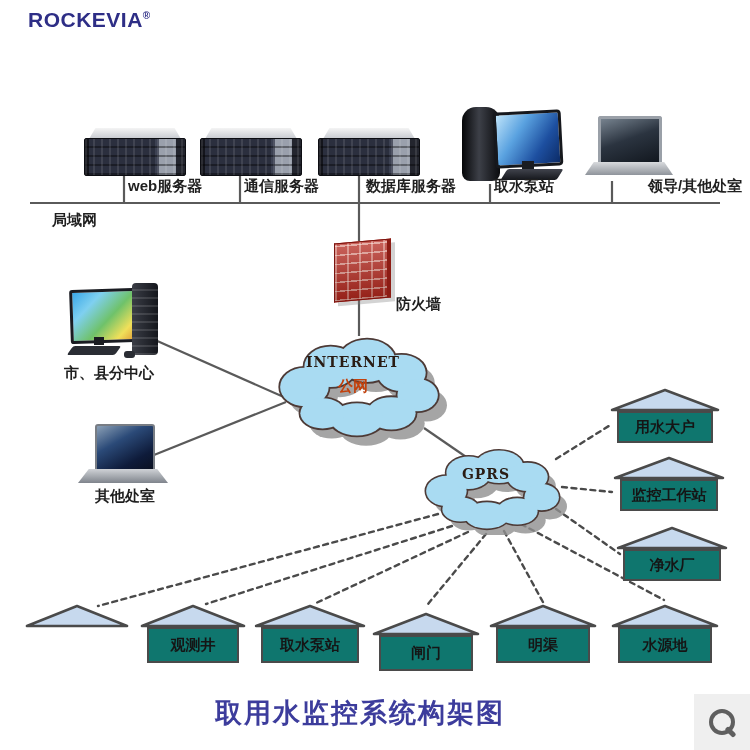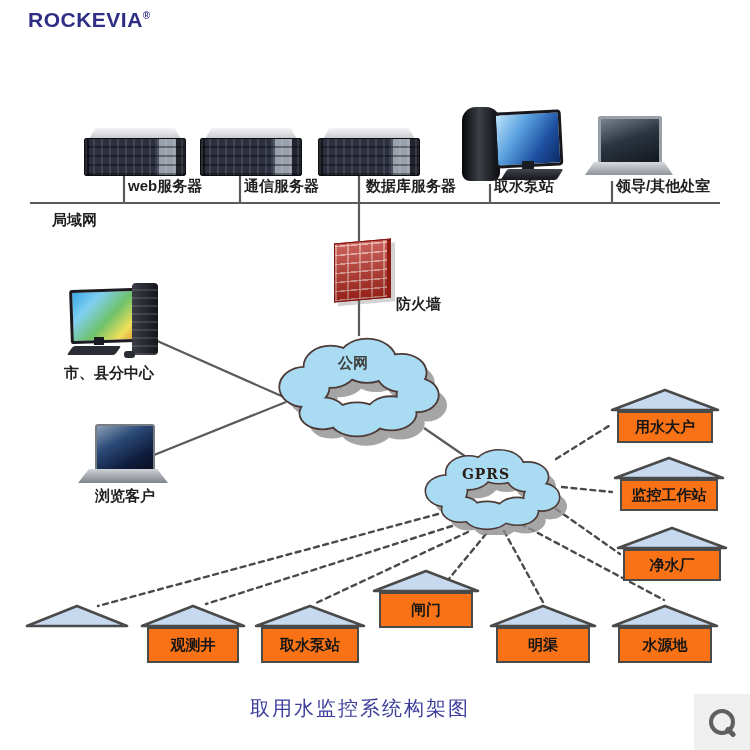--- a/index.html
+++ b/index.html
@@ -59,31 +59,31 @@
     background-image:
       linear-gradient(rgba(255,255,255,.28), rgba(0,0,0,.18)),
       repeating-linear-gradient(0deg, rgba(255,235,225,.55) 0 1.5px, rgba(0,0,0,0) 1.5px 9px),
       repeating-linear-gradient(90deg, rgba(255,225,215,.45) 0 2px, rgba(0,0,0,0) 2px 12px);}
 
   
   .cloud{position:absolute;z-index:2;}
   .cloud svg{display:block;width:100%;height:100%;}
   .cloud .txt{position:absolute;left:0;right:12px;text-align:center;z-index:3;}
   .cloud .l1{font-family:"DejaVu Serif","Liberation Serif",serif;font-weight:bold;font-size:14px;color:#2a1c14;letter-spacing:1px;}
-  .cloud .l2{font-weight:bold;font-size:15px;color:#404040;margin-top:0;}
+  .cloud .l2{font-weight:bold;font-size:15px;color:#c2410c;margin-top:7px;}
 
   
   .house{position:absolute;z-index:2;}
   .house svg.roof{display:block;width:100%;height:24px;}
   .house svg.roof polygon{fill:#c7d9ee;stroke:#4a4a4a;stroke-width:2.5;vector-effect:non-scaling-stroke;stroke-linejoin:round;}
-  .house .body{height:32px;margin:-1px 7px 0 7px;background:#f97316;border:2.5px solid #4a4a4a;display:flex;align-items:center;justify-content:center;font-weight:bold;font-size:15px;color:#151515;white-space:nowrap;}
+  .house .body{height:32px;margin:-1px 7px 0 7px;background:#0f766e;border:2.5px solid #4a4a4a;display:flex;align-items:center;justify-content:center;font-weight:bold;font-size:15px;color:#151515;white-space:nowrap;}
   .house.small .body{height:28px;}
 
   
-  .title{position:absolute;left:160px;width:400px;top:695px;text-align:center;font-size:20px;font-weight:normal;color:#3c3c9c;letter-spacing:2px;z-index:3;}
+  .title{position:absolute;left:160px;width:400px;top:695px;text-align:center;font-size:27px;font-weight:bold;color:#3c3c9c;letter-spacing:2px;z-index:3;}
 
   
   .zoom-btn{position:absolute;left:694px;top:694px;width:56px;height:56px;background:#efefef;z-index:4;display:flex;align-items:center;justify-content:center;cursor:pointer;}
   .zoom-btn .lens{position:relative;width:18px;height:18px;border:4px solid #5f5f5f;border-radius:50%;}
   .zoom-btn .handle{position:absolute;width:5px;height:12px;background:#5f5f5f;transform:rotate(-45deg);left:34px;top:32px;border-radius:2px;}
 </style>
 </head>
 <body>
 
 <div id="canvas">
@@ -134,41 +134,41 @@
     <div class="monitor"></div>
     <div class="stand"></div>
     <div class="keyb"></div>
   </div>
   <div class="lbl" style="left:494px;top:177px;">取水泵站</div>
 
   <div class="laptop-a">
     <div class="scr"></div>
     <div class="base"></div>
   </div>
-  <div class="lbl" style="left:616px;top:177px;text-align:right;">领导/其他处室</div>
+  <div class="lbl" style="left:648px;top:177px;text-align:right;">领导/其他处室</div>
 
   <div class="lbl" style="left:52px;top:211px;">局域网</div>
 
   <div class="firewall"></div>
   <div class="lbl" style="left:396px;top:255px;margin-top:40px;">防火墙</div>
 
   <div class="desk">
     <div class="monitor"></div>
     <div class="tower"></div>
     <div class="stand"></div>
     <div class="keyb"></div>
     <div class="mouse"></div>
   </div>
   <div class="lbl" style="left:44px;top:364px;width:130px;text-align:center;">市、县分中心</div>
 
   <div class="laptop-b">
     <div class="scr"></div>
     <div class="base"></div>
   </div>
-  <div class="lbl" style="left:70px;top:487px;width:110px;text-align:center;">浏览客户</div>
+  <div class="lbl" style="left:70px;top:487px;width:110px;text-align:center;">其他处室</div>
 
   <div class="cloud" style="left:268px;top:324px;width:182px;height:122px;">
     <svg viewBox="0 0 180 120">
       <g fill="#8f8f8f" opacity=".8" transform="translate(9,10)">
         <ellipse cx="36" cy="62" rx="24" ry="19"></ellipse>
           <ellipse cx="62" cy="42" rx="26" ry="20"></ellipse>
           <ellipse cx="98" cy="36" rx="28" ry="21"></ellipse>
           <ellipse cx="132" cy="48" rx="24" ry="18"></ellipse>
           <ellipse cx="148" cy="70" rx="20" ry="16"></ellipse>
           <ellipse cx="122" cy="88" rx="24" ry="16"></ellipse>
@@ -190,20 +190,21 @@
           <ellipse cx="62" cy="42" rx="26" ry="20"></ellipse>
           <ellipse cx="98" cy="36" rx="28" ry="21"></ellipse>
           <ellipse cx="132" cy="48" rx="24" ry="18"></ellipse>
           <ellipse cx="148" cy="70" rx="20" ry="16"></ellipse>
           <ellipse cx="122" cy="88" rx="24" ry="16"></ellipse>
           <ellipse cx="88" cy="94" rx="26" ry="16"></ellipse>
           <ellipse cx="54" cy="88" rx="22" ry="15"></ellipse>
       </g>
     </svg>
     <div class="txt" style="top:30px;">
+      <div class="l1">INTERNET</div>
       <div class="l2">公网</div>
     </div>
   </div>
 
   <div class="cloud" style="left:416px;top:438px;width:152px;height:97px;">
     <svg viewBox="0 0 150 95">
       <g fill="#8f8f8f" opacity=".8" transform="translate(8,9)">
         <ellipse cx="30" cy="52" rx="20" ry="15"></ellipse>
           <ellipse cx="52" cy="34" rx="22" ry="16"></ellipse>
           <ellipse cx="82" cy="28" rx="24" ry="16"></ellipse>
@@ -278,21 +279,21 @@
       </div>
   </div>
   <div class="house" style="left:254px;top:604px;width:112px;">
     <svg class="roof" viewBox="0 0 110 24" preserveAspectRatio="none">
         <polygon points="2,22 55,2 108,22"></polygon>
       </svg>
     <div class="body">
         <span>取水泵站</span>
       </div>
   </div>
-  <div class="house" style="left:372px;top:569px;width:108px;">
+  <div class="house" style="left:372px;top:612px;width:108px;">
     <svg class="roof" viewBox="0 0 110 24" preserveAspectRatio="none">
         <polygon points="2,22 55,2 108,22"></polygon>
       </svg>
     <div class="body">
         <span>闸门</span>
       </div>
   </div>
   <div class="house" style="left:489px;top:604px;width:108px;">
     <svg class="roof" viewBox="0 0 110 24" preserveAspectRatio="none">
         <polygon points="2,22 55,2 108,22"></polygon>

